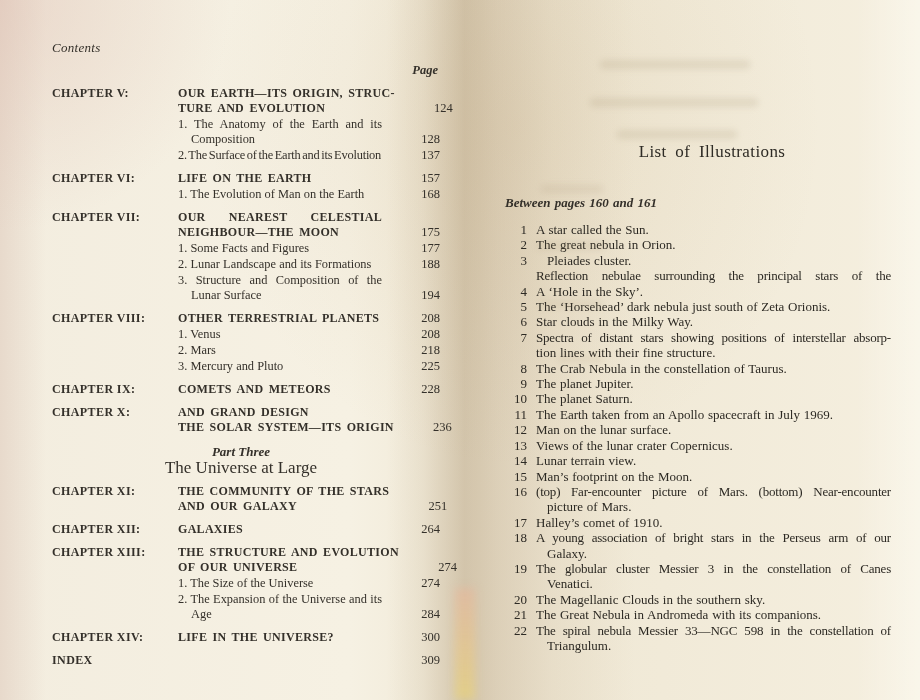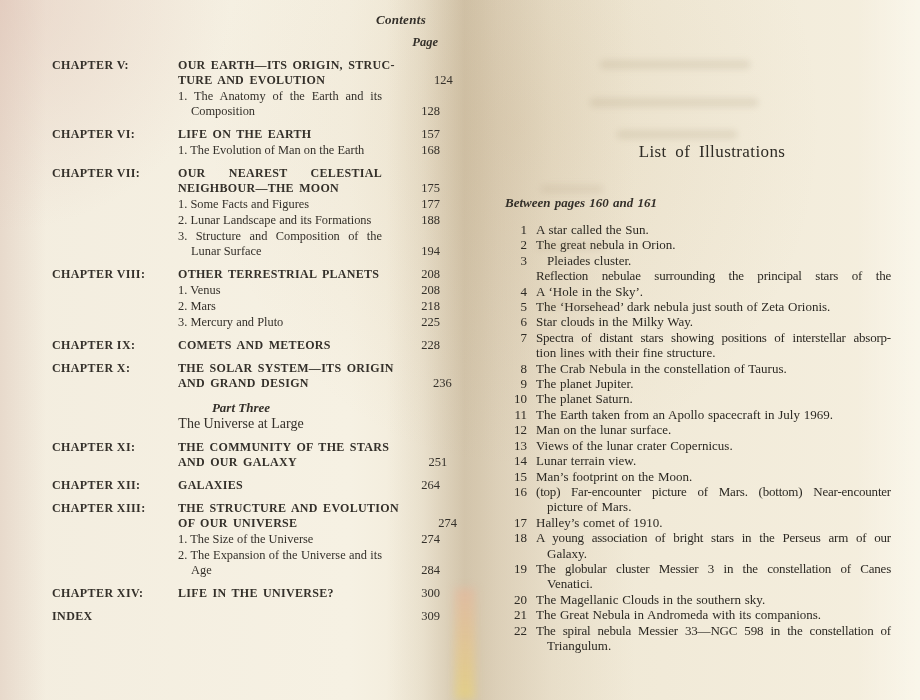--- a/index.html
+++ b/index.html
@@ -14,42 +14,42 @@
       radial-gradient(circle at 0% 0%, rgba(222,190,178,.45), rgba(222,190,178,0) 20%),
       linear-gradient(90deg, rgba(205,172,158,.30) 0, rgba(205,172,158,0) 5%),
       linear-gradient(90deg, rgba(0,0,0,0) 42%, rgba(150,120,80,.10) 46%, rgba(143,114,74,.30) 50.5%, rgba(152,122,85,.22) 54%, rgba(160,130,90,.10) 60%, rgba(0,0,0,0) 69%),
       radial-gradient(ellipse at 56% 18%, rgba(190,160,112,.15), rgba(190,160,112,0) 42%),
       linear-gradient(90deg, rgba(255,255,248,0) 93%, rgba(255,255,248,.45) 100%),
       linear-gradient(90deg, #f3eddf 0%, #f6f1e3 38%, #efe7d3 52%, #f1ead8 72%, #f5efdf 100%);
   }
   
   .page.left{position:absolute;left:52px;top:0;width:388px;height:700px;}
   .contents-heading{
-    margin-top:12px;text-align:right;padding-right:14px;
-    font-style:italic;font-weight:700;font-size:13px;letter-spacing:.3px;
+    margin-top:40px;text-align:left;padding-right:14px;
+    font-style:italic;font-weight:400;font-size:13px;letter-spacing:.3px;
   }
   .page-col-label{
     margin-top:7px;text-align:right;padding-right:2px;
     font-style:italic;font-weight:700;font-size:12.5px;
   }
   .toc{margin-top:2px;}
   .trow{display:grid;grid-template-columns:108px 1fr 40px;column-gap:18px;align-items:start;}
   .trow.chapter{margin-top:8px;}
   .trow.sub{margin-top:1px;}
   .tlabel{font-weight:700;font-size:12px;letter-spacing:.4px;white-space:nowrap;line-height:15px;}
   .chapter .tline{font-weight:700;font-size:12px;letter-spacing:.3px;word-spacing:2px;}
   .sub .tline{font-size:12.4px;}
   .tline{line-height:15px;white-space:nowrap;}
   .tline.cont{padding-left:13px;}
   .stretch{text-align:justify;text-align-last:justify;}
   .tight{letter-spacing:-.2px;word-spacing:-1.2px;}
   .tpage{align-self:end;text-align:right;font-size:12.5px;line-height:15px;}
   .trow.part{display:block;text-align:center;margin:9px 0 4px;padding-right:10px;}
   .part-a{font-style:italic;font-weight:700;font-size:13px;line-height:16px;}
-  .part-b{font-size:14px;line-height:16px;}
+  .part-b{font-size:17px;line-height:16px;}
   
   .page.right{position:absolute;left:505px;top:0;width:386px;height:576px;}
   .illus-heading{
     margin-top:142px;margin-left:28px;text-align:center;
     font-size:17px;letter-spacing:.4px;word-spacing:4px;color:#2e2b25;
   }
   .section-note{
     margin-top:33px;margin-bottom:11px;
     font-style:italic;font-weight:700;font-size:13px;word-spacing:1px;
   }
@@ -89,20 +89,27 @@
           <div class="tpage">124</div>
         </div>
         <div class="trow sub">
           <div class="tlabel"></div>
           <div class="ttitle">
             <div class="tline stretch">1. The Anatomy of the Earth and its</div>
             <div class="tline cont">Composition</div>
           </div>
           <div class="tpage">128</div>
         </div>
+        <div class="trow sub">
+          <div class="tlabel"></div>
+          <div class="ttitle">
+            <div class="tline tight">2. The Surface of the Earth and its Evolution</div>
+          </div>
+          <div class="tpage">137</div>
+        </div>
         <div class="trow chapter">
           <div class="tlabel">CHAPTER VI:</div>
           <div class="ttitle">
             <div class="tline">LIFE ON THE EARTH</div>
           </div>
           <div class="tpage">157</div>
         </div>
         <div class="trow sub">
           <div class="tlabel"></div>
           <div class="ttitle">
@@ -171,22 +178,22 @@
         <div class="trow chapter">
           <div class="tlabel">CHAPTER IX:</div>
           <div class="ttitle">
             <div class="tline">COMETS AND METEORS</div>
           </div>
           <div class="tpage">228</div>
         </div>
         <div class="trow chapter">
           <div class="tlabel">CHAPTER X:</div>
           <div class="ttitle">
+            <div class="tline">AND GRAND DESIGN</div>
             <div class="tline stretch">THE SOLAR SYSTEM—ITS ORIGIN</div>
-            <div class="tline">AND GRAND DESIGN</div>
           </div>
           <div class="tpage">236</div>
         </div>
         <div class="trow part">
           <div class="part-a">Part Three</div>
           <div class="part-b">The Universe at Large</div>
         </div>
         <div class="trow chapter">
           <div class="tlabel">CHAPTER XI:</div>
           <div class="ttitle">

